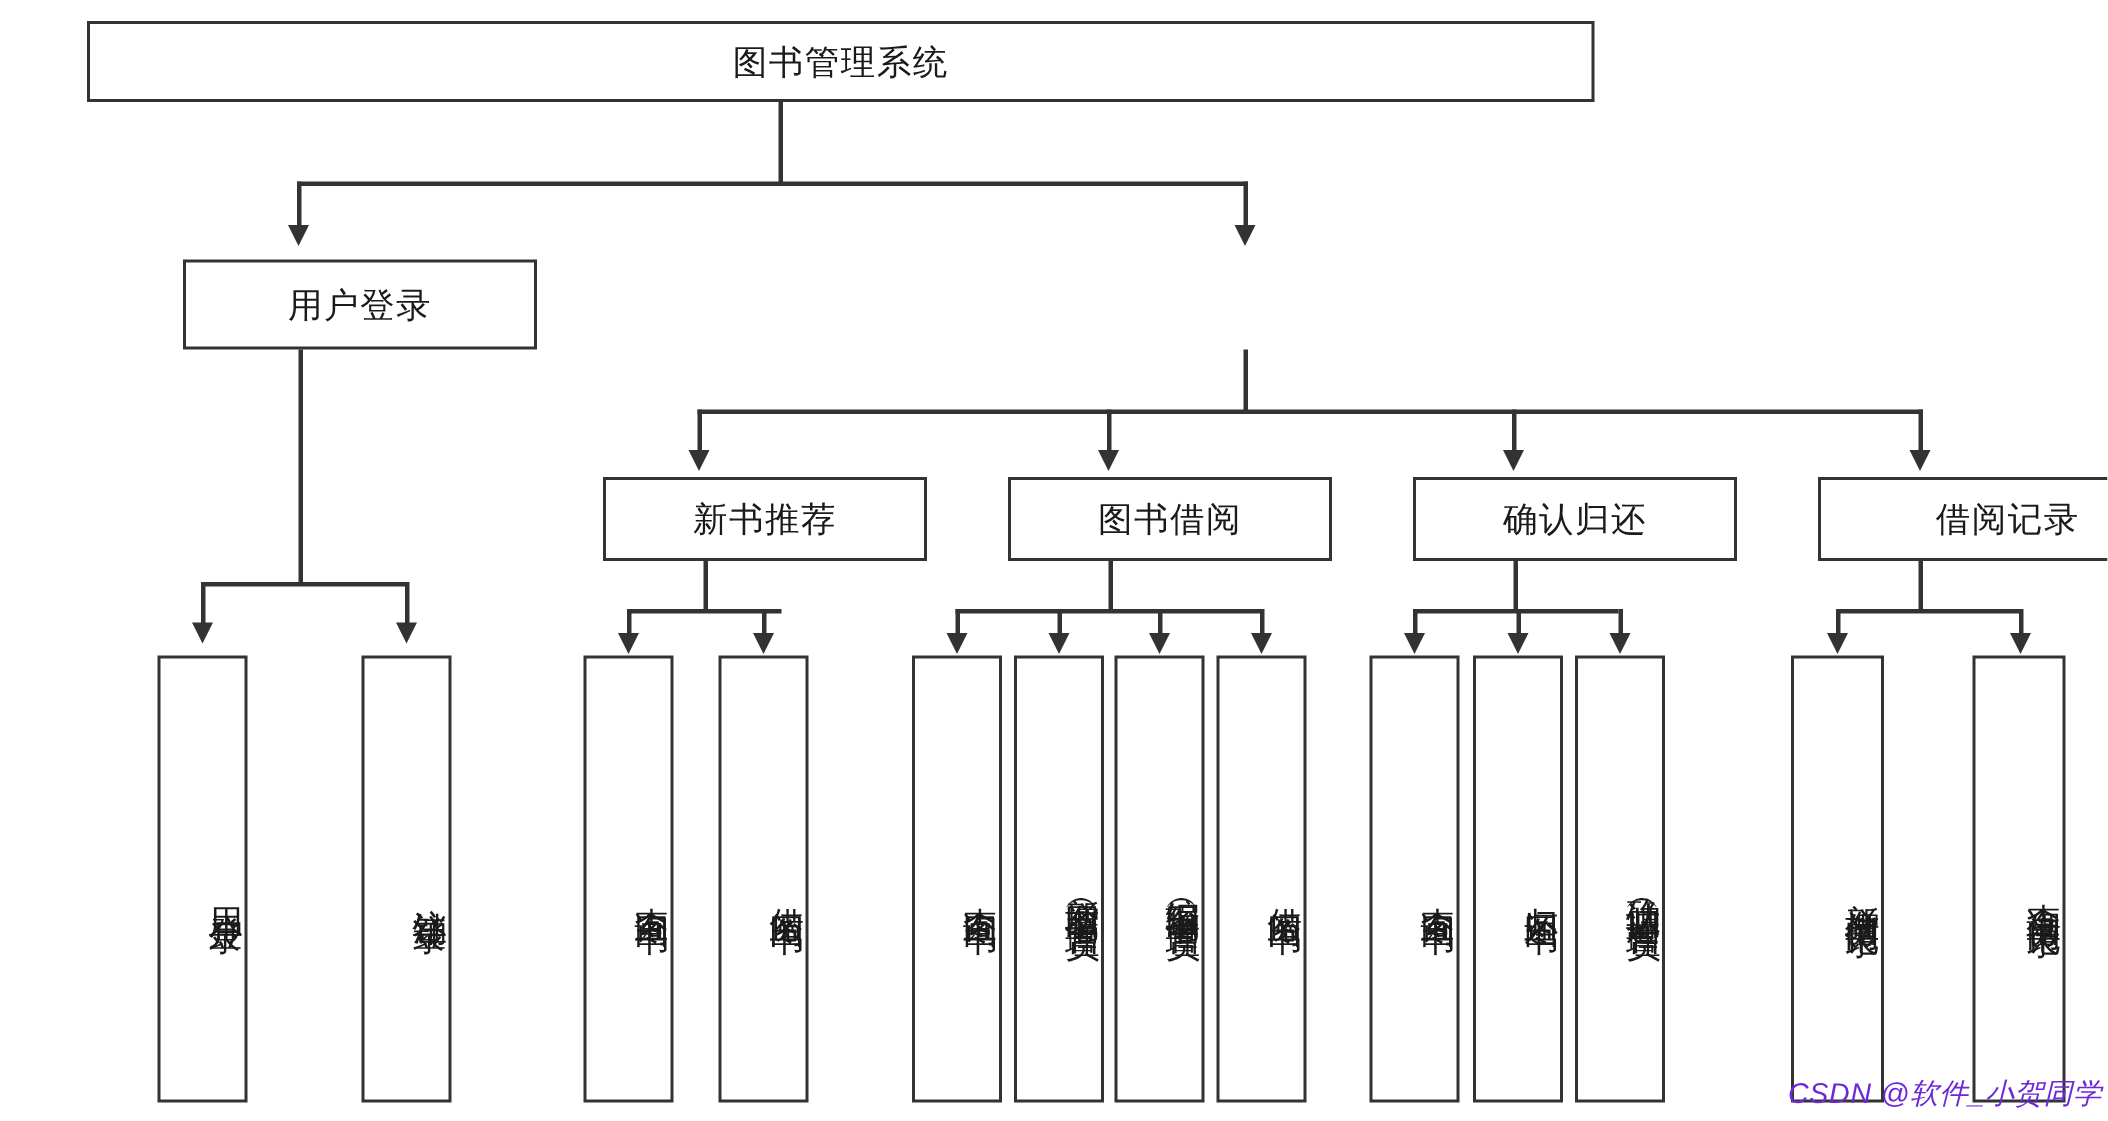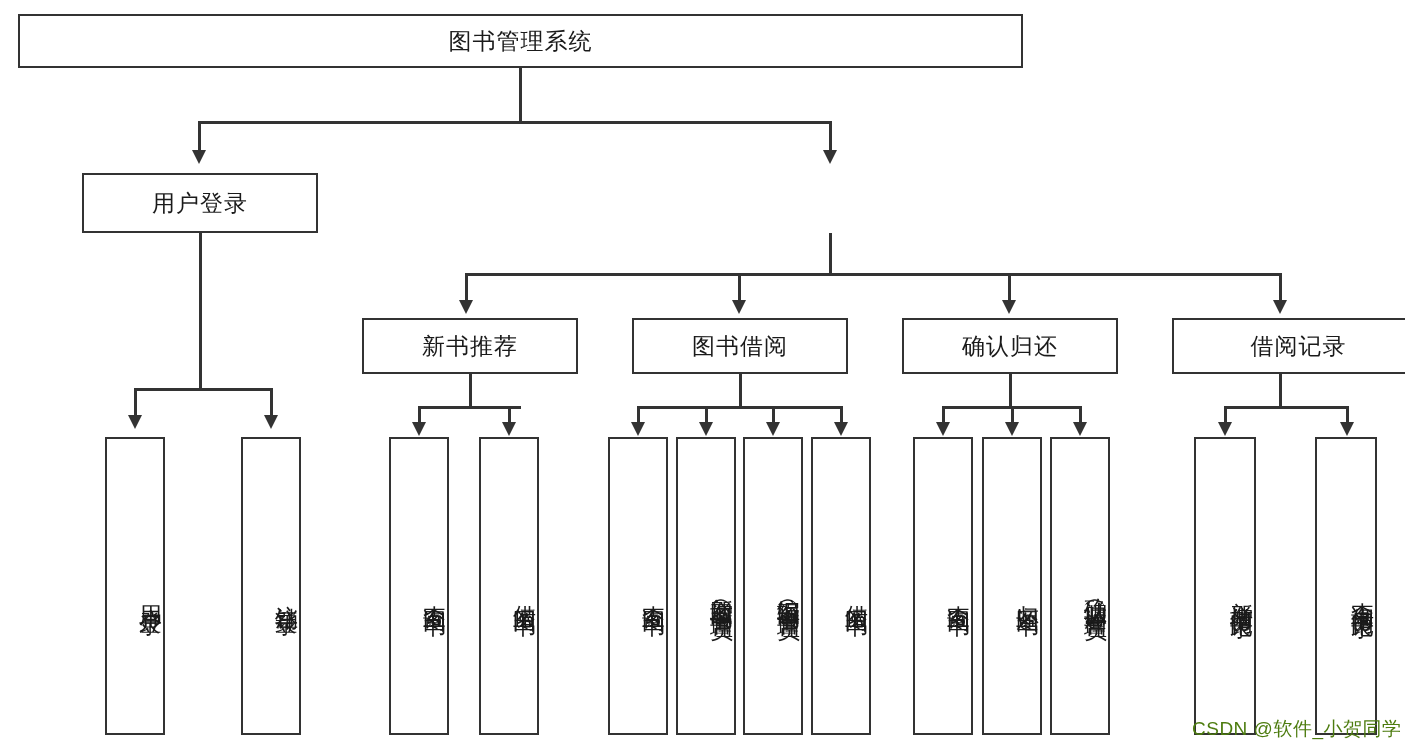--- a/index.html
+++ b/index.html
@@ -24,20 +24,21 @@
     background: #ffffff;
     display: flex;
     align-items: center;
     justify-content: center;
     color: #1a1a1a;
   }
   .node.horiz {
     font-size: 23px;
     letter-spacing: 1px;
     white-space: nowrap;
+    margin-left: 40px;
   }
   .node.vert {
     writing-mode: vertical-rl;
     text-orientation: upright;
     font-size: 23px;
     letter-spacing: 3px;
     padding-top: 14px;
     align-items: flex-start;
     justify-content: center;
     line-height: 1.05;
@@ -57,23 +58,24 @@
     position: absolute;
     width: 0;
     height: 0;
     border-left: 7px solid transparent;
     border-right: 7px solid transparent;
     border-top: 14px solid #333333;
   }
   .watermark {
     position: absolute;
     font-size: 19px;
-    color: #4d7c0f;
+    color: #6d28d9;
     white-space: nowrap;
     letter-spacing: 0.5px;
+    font-style: italic;
   }
 </style>
 </head>
 <body>
 
 <div id="canvas">
 
   <div class="node horiz" style="left:18px; top:14px; width:1005px; height:54px;">
     <span class="lbl">图书管理系统</span>
   </div>

